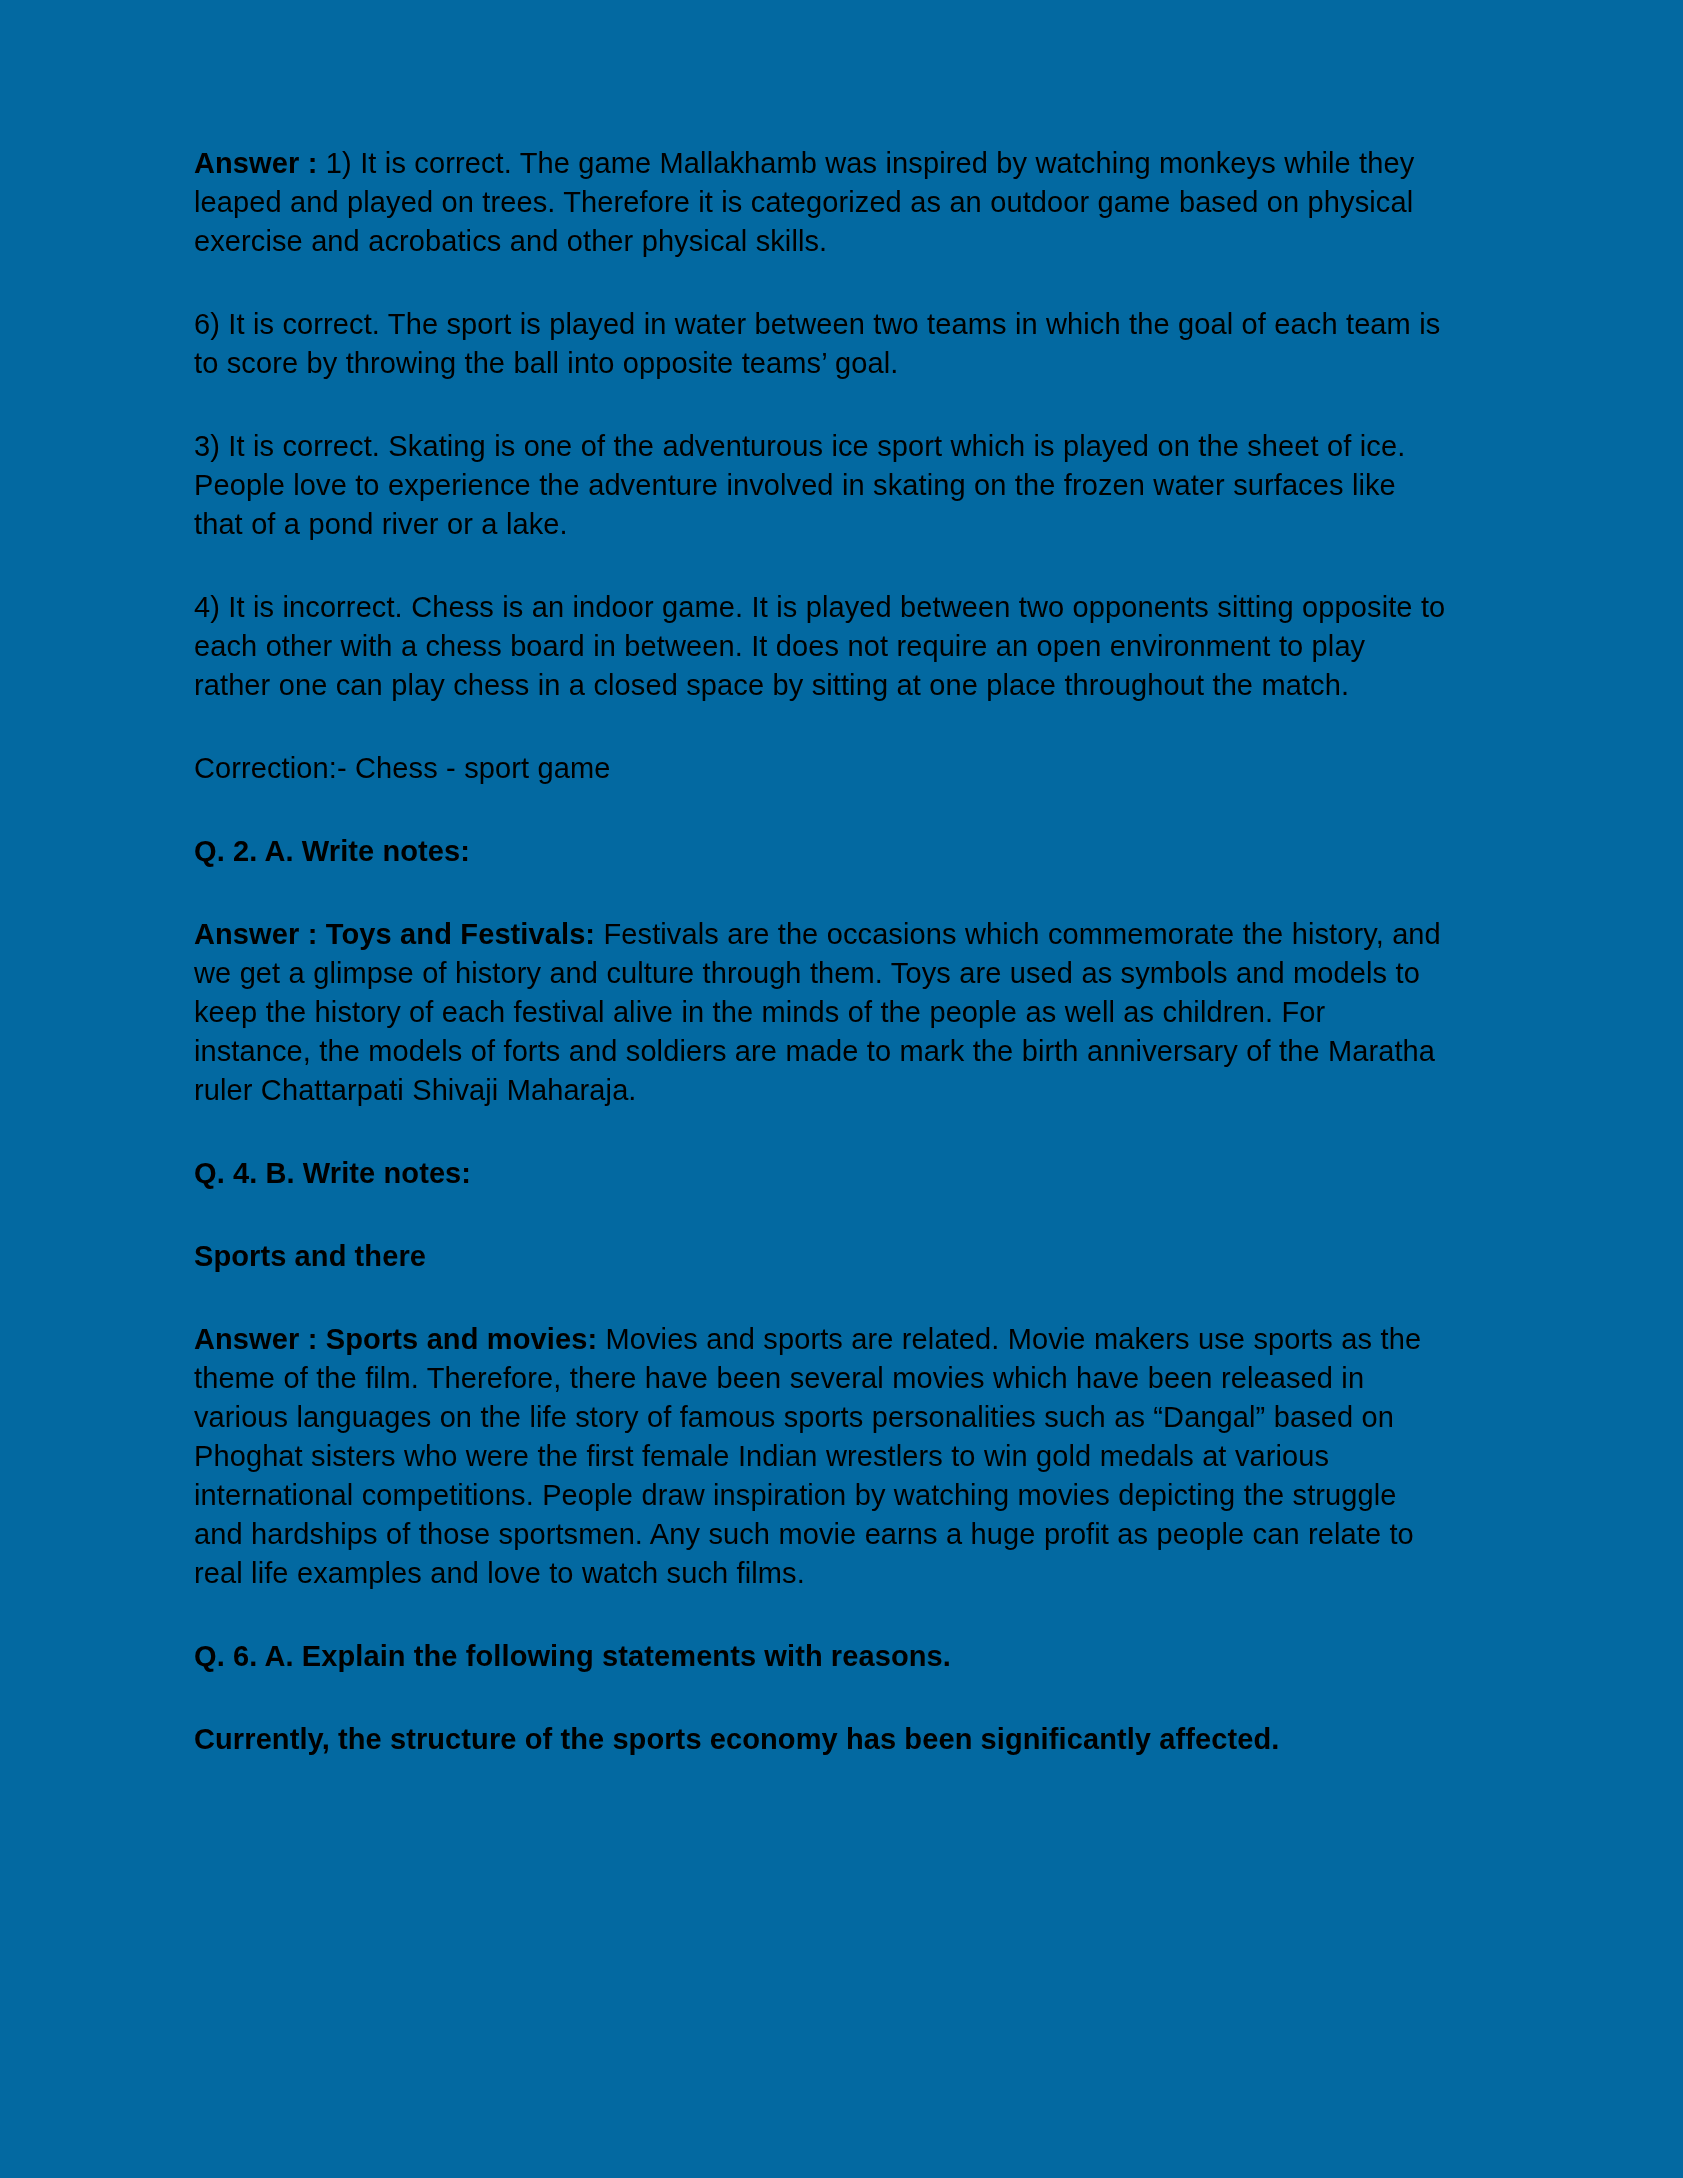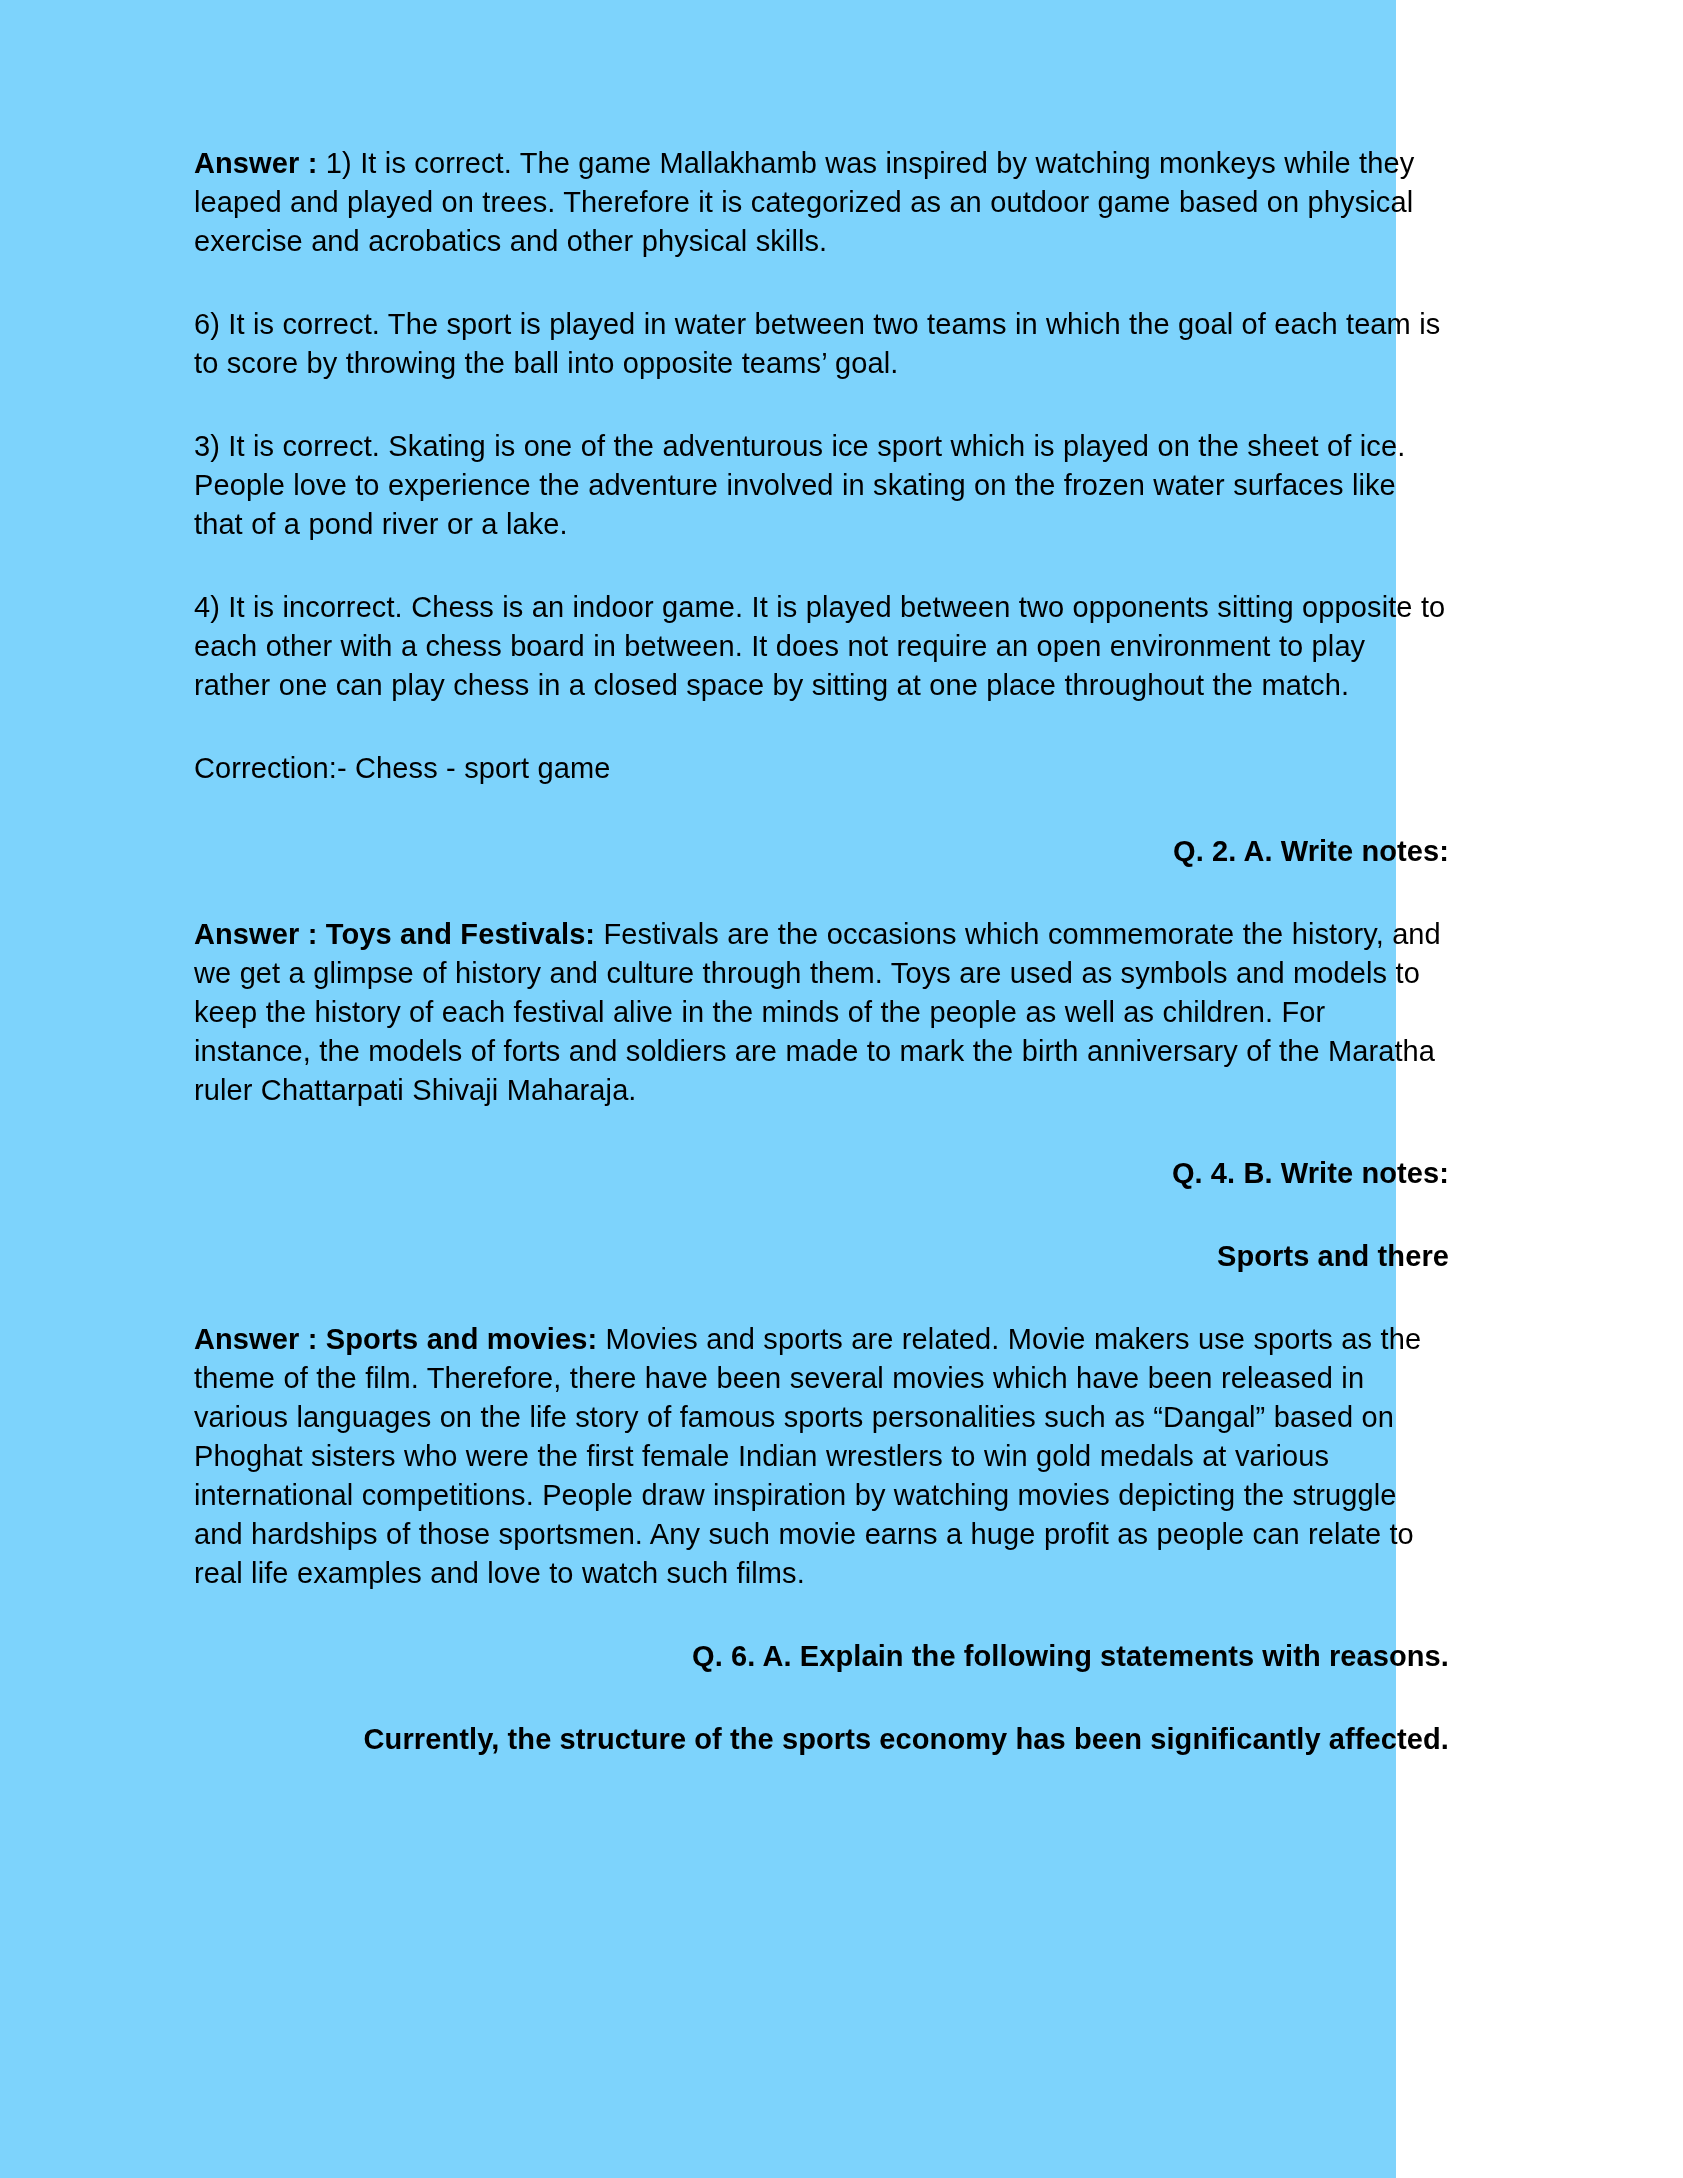--- a/index.html
+++ b/index.html
@@ -10,23 +10,23 @@
   }
   body {
     width: 1683px;
     height: 2178px;
     font-family: "Liberation Sans", sans-serif;
     color: #000000;
     -webkit-font-smoothing: antialiased;
   }
   .page {
     position: relative;
-    width: 1396px;
+    width: 1683px;
     height: 2178px;
-    background: #7dd3fc;
+    background: #0369a1;
     box-sizing: border-box;
     padding: 144px 238px 0 194px;
   }
   .doc-body {
     width: 1255px;
   }
   p.para {
     margin: 0 0 44px 0;
     font-size: 29px;
     line-height: 1.345;
@@ -39,21 +39,20 @@
   }
   .lead {
     font-weight: bold;
   }
   h3.heading {
     margin: 0 0 44px 0;
     font-size: 29px;
     line-height: 1.345;
     font-weight: bold;
     letter-spacing: 0.1px;
-    text-align: right;
   }
 </style>
 </head>
 <body>
 
 <div class="page">
   <div class="doc-body">
 
     <p class="para"><span class="lead">Answer : </span><span>1) It is correct. The game Mallakhamb was inspired by watching monkeys while they leaped and played on trees. Therefore it is categorized as an outdoor game based on physical exercise and acrobatics and other physical skills.</span></p>
 

